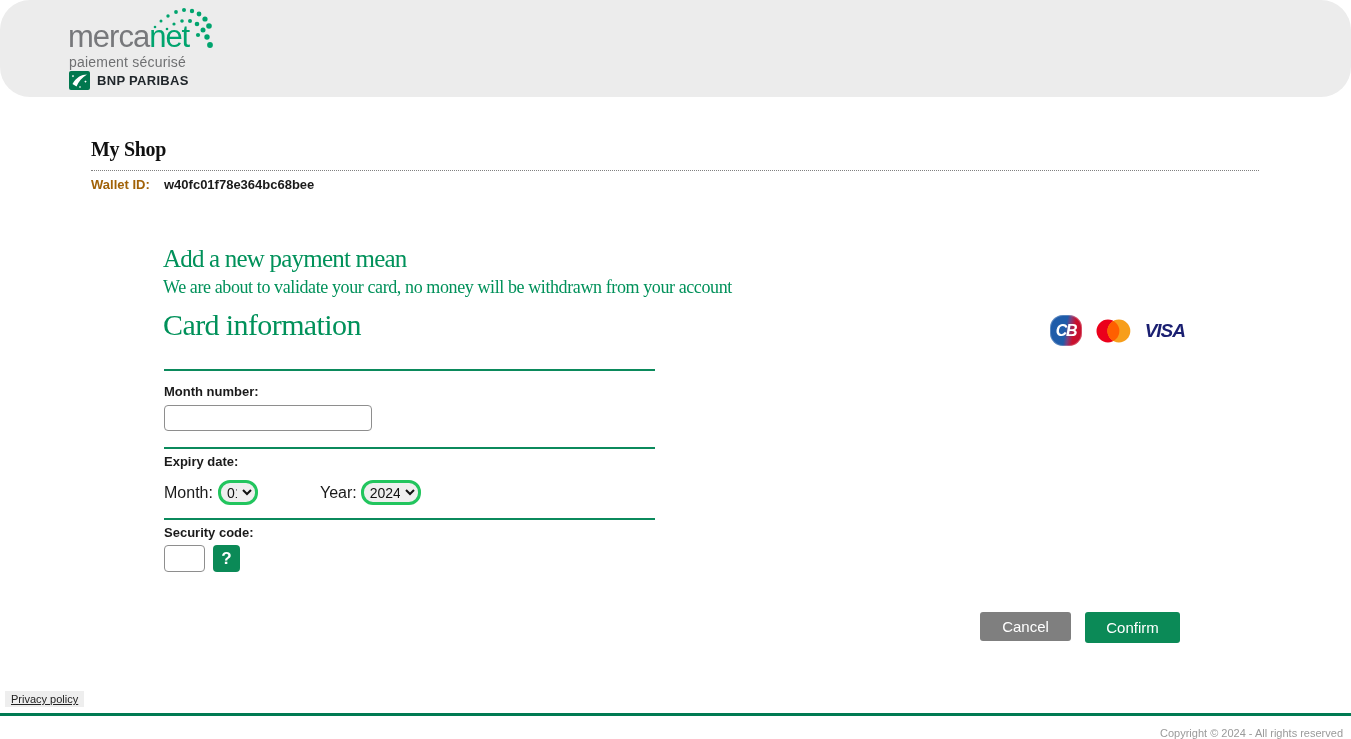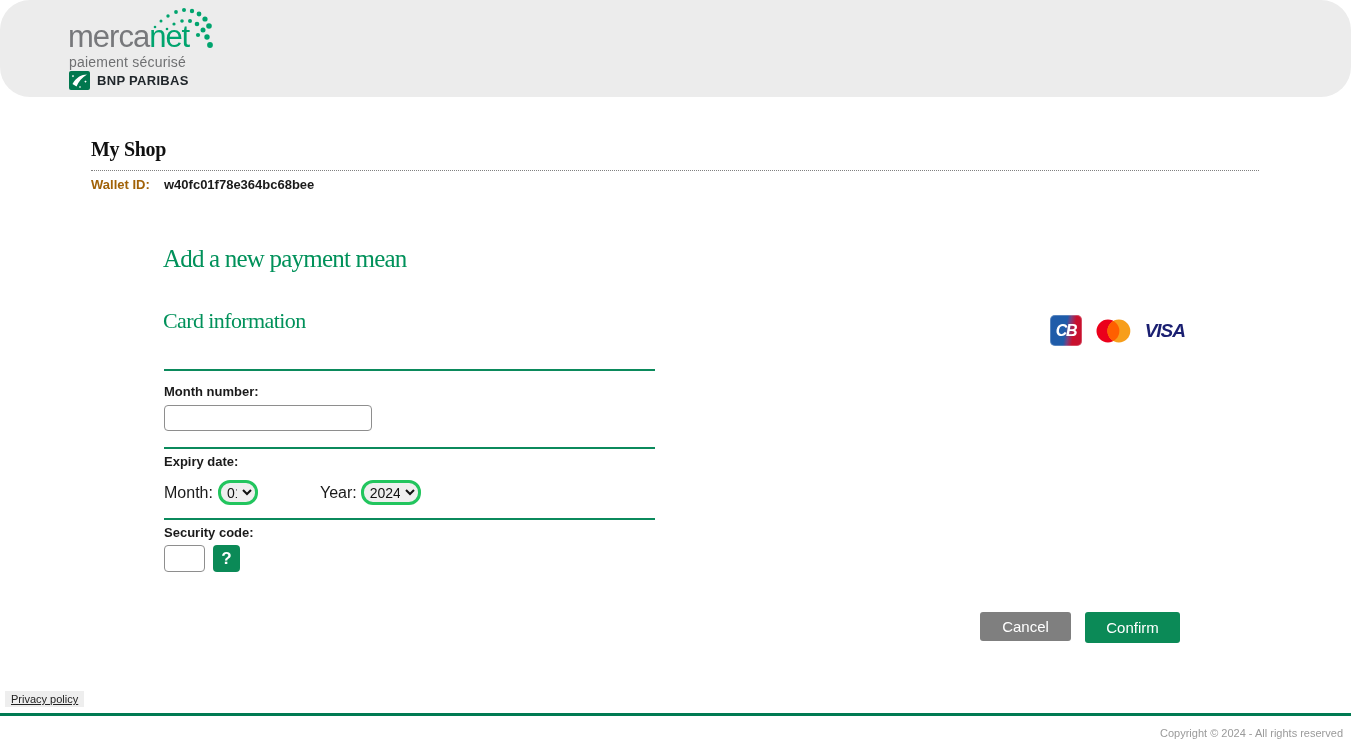--- a/index.html
+++ b/index.html
@@ -23,26 +23,26 @@
 
   
   .shop-title { position:absolute; left:91px; top:138px; font-family:"Liberation Serif", serif; font-weight:bold; font-size:20px; color:#101010; letter-spacing:-0.3px; }
   .dotted-divider { position:absolute; left:91px; top:170px; width:1168px; border-top:1px dotted #808080; }
   .wallet-label { position:absolute; left:91px; top:177px; font-size:13px; font-weight:bold; color:#a16207; }
   .wallet-value { position:absolute; left:164px; top:177px; font-size:13px; font-weight:bold; color:#1a1a1a; }
 
   
   .h-add { position:absolute; left:163px; top:245px; font-family:"Liberation Serif", serif; font-size:25px; color:#00915a; letter-spacing:-0.8px; font-weight:normal; }
   .h-sub { position:absolute; left:163px; top:277px; font-family:"Liberation Serif", serif; font-size:18px; color:#00915a; letter-spacing:-0.4px; font-weight:normal; }
-  .h-card { position:absolute; left:163px; top:308px; font-family:"Liberation Serif", serif; font-size:22px; color:#00915a; letter-spacing:-0.6px; font-weight:normal; }
+  .h-card { position:absolute; left:163px; top:308px; font-family:"Liberation Serif", serif; font-size:30px; color:#00915a; letter-spacing:-0.6px; font-weight:normal; }
 
   
   .brands { position:absolute; left:1050px; top:313px; width:135px; height:35px; display:flex; align-items:center; gap:13px; }
   .cb-logo {
-    width:32px; height:31px; border-radius:5px;
+    width:32px; height:31px; border-radius:13px;
     background:linear-gradient(100deg, #1f5ca9 0%, #1f5ca9 48%, #7a3f7e 58%, #c8102e 72%);
     display:flex; align-items:center; justify-content:center;
     color:#fff; font-weight:bold; font-style:italic; font-size:16px; letter-spacing:-1.5px;
     box-shadow:inset 0 0 0 1px rgba(255,255,255,0.25);
   }
   .mc-logo { width:37px; height:24px; display:block; }
   .visa-logo { font-size:19px; font-weight:bold; font-style:italic; color:#1a1f71; letter-spacing:-1px; }
 
   
   .form-left { position:absolute; left:164px; top:369px; width:491px; }
@@ -134,20 +134,21 @@
       </div>
     </div>
   </div>
 
   <div class="shop-title">My Shop</div>
   <div class="dotted-divider"></div>
   <div class="wallet-label">Wallet ID:</div>
   <div class="wallet-value">w40fc01f78e364bc68bee</div>
 
   <div class="h-add">Add a new payment mean</div>
+  <div class="h-sub">We are about to validate your card, no money will be withdrawn from your account</div>
   <div class="h-card">Card information</div>
 
   <div class="brands">
     <div class="cb-logo">CB</div>
     <svg class="mc-logo" viewBox="0 0 37 24">
       <defs>
           <clipPath id="mcclip">
             <circle cx="13" cy="12" r="11.5"></circle>
           </clipPath>
         </defs>

